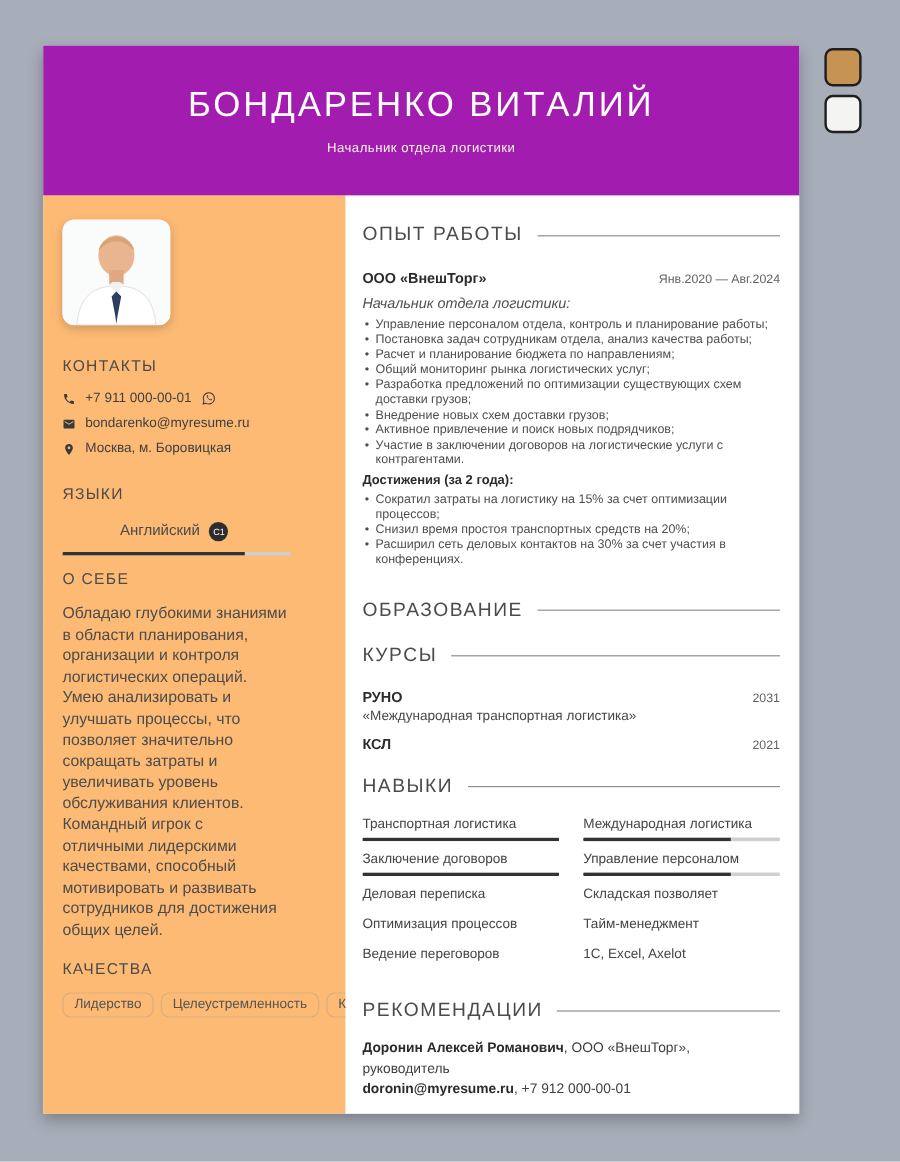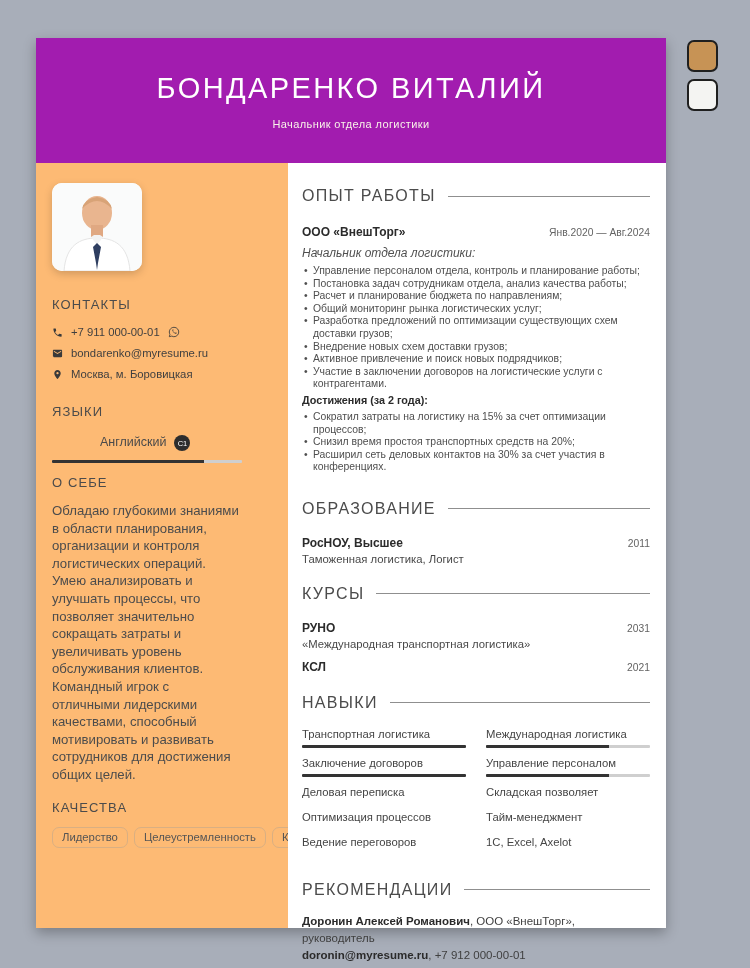--- a/index.html
+++ b/index.html
@@ -189,27 +189,20 @@
       <ul class="blist">
         <li>Сократил затраты на логистику на 15% за счет оптимизации процессов;</li>
         <li>Снизил время простоя транспортных средств на 20%;</li>
         <li>Расширил сеть деловых контактов на 30% за счет участия в конференциях.</li>
       </ul>
 
       <div class="sec-h sec-gap1">
         <span class="t">ОБРАЗОВАНИЕ</span>
         <span class="rule"></span>
       </div>
-      <div class="entry">
-        <div class="row-between">
-          <span class="nm">РосНОУ, Высшее</span>
-          <span class="yr">2011</span>
-        </div>
-        <div class="det">Таможенная логистика, Логист</div>
-      </div>
 
       <div class="sec-h sec-gap2">
         <span class="t">КУРСЫ</span>
         <span class="rule"></span>
       </div>
       <div class="entry">
         <div class="row-between">
           <span class="nm">РУНО</span>
           <span class="yr">2031</span>
         </div>

